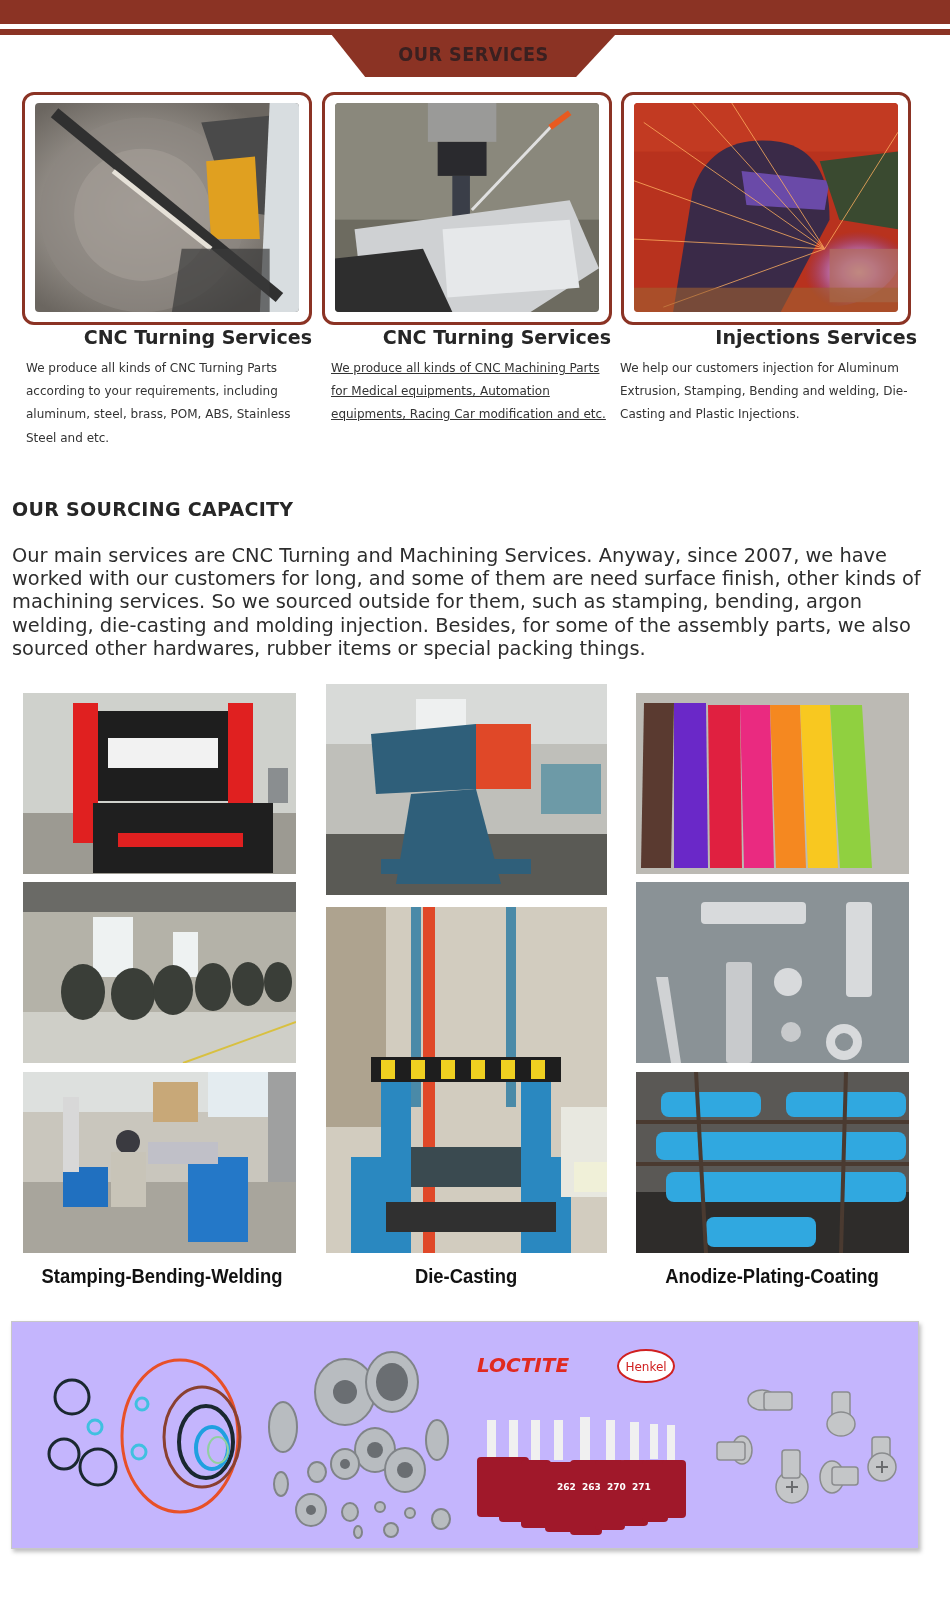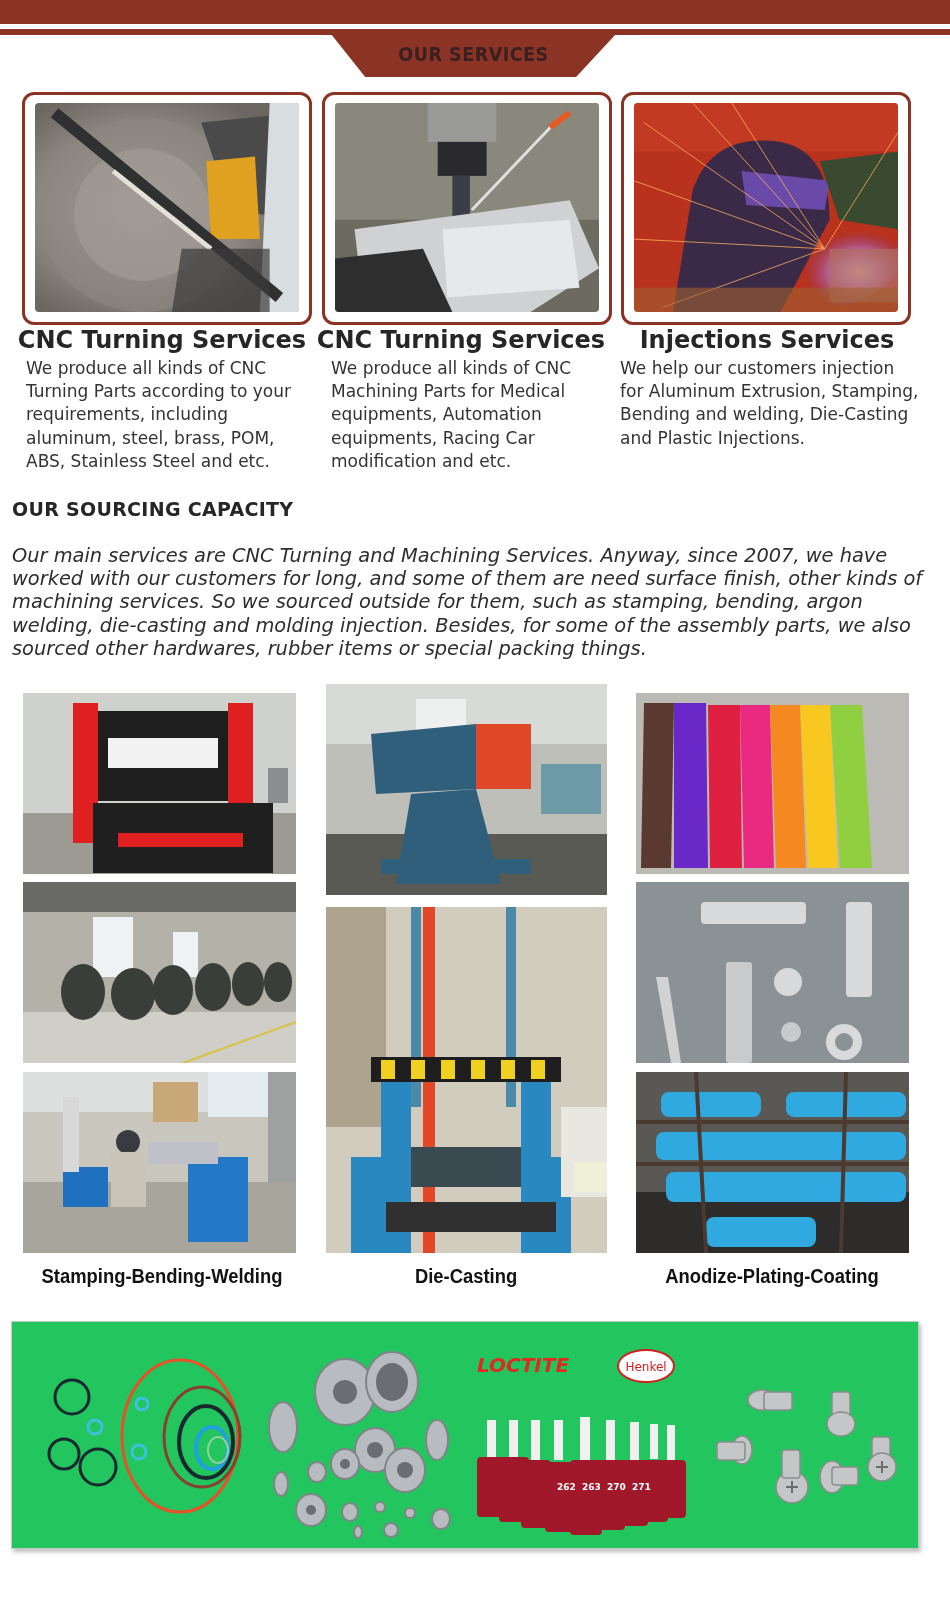--- a/index.html
+++ b/index.html
@@ -21,36 +21,36 @@
   }
 
   
   .card-frame {
     position: absolute; top: 92px; width: 290px; height: 233px;
     border: 3px solid #8b3324; border-radius: 12px; background: #fff; overflow: hidden;
   }
   .card-photo { position: absolute; left: 10px; top: 8px; right: 10px; bottom: 10px; border-radius: 4px; overflow: hidden;
     box-shadow: inset 0 0 10px 6px rgba(255,255,255,0.9); }
   .card-photo svg { width: 100%; height: 100%; display: block; }
-  .card-title { position: absolute; top: 326px; font-weight: bold; font-size: 24px; color: #262626; text-align: center; width: 300px; }
-  .card-text { position: absolute; top: 357px; font-size: 17px; line-height: 23.2px; color: #333; width: 290px; }
+  .card-title { position: absolute; top: 326px; font-weight: bold; font-size: 19px; color: #262626; text-align: right; width: 300px; }
+  .card-text { position: absolute; top: 357px; font-size: 12px; line-height: 23.2px; color: #333; width: 290px; }
 
   
   .sourcing-title { position: absolute; left: 12px; top: 498px; font-weight: bold; font-size: 19px; color: #262626; letter-spacing: 0.3px; }
-  .sourcing-body { position: absolute; left: 12px; top: 544px; width: 930px; font-size: 19.4px; line-height: 23.2px; color: #2d2d2d; font-style: italic; }
+  .sourcing-body { position: absolute; left: 12px; top: 544px; width: 930px; font-size: 19.4px; line-height: 23.2px; color: #2d2d2d; }
 
   
   .photo { position: absolute; overflow: hidden; background: #999; }
   .photo svg { width: 100%; height: 100%; display: block; }
   .grid-label { position: absolute; top: 1265px; font-family: "Liberation Sans", sans-serif; font-weight: bold; font-size: 20px; color: #111; text-align: center; transform: scaleX(0.92); }
 
   
   .products-panel {
     position: absolute; left: 11px; top: 1321px; width: 908px; height: 228px;
-    border: 1px solid #c8c8c8; background: #22c55e;
+    border: 1px solid #c8c8c8; background: #c4b5fd;
     box-shadow: 2px 3px 4px rgba(0,0,0,0.25);
   }
   .product { position: absolute; top: 10px; height: 210px; }
   .product svg { width: 100%; height: 100%; display: block; }
 </style>
 </head>
 <body>
 
 <div class="band-top"></div>
 <div class="band-thin"></div>
@@ -91,21 +91,21 @@
       <rect x="120" y="75" width="18" height="60" fill="#3a3e48"></rect>
       <polygon points="20,130 240,100 270,170 200,215 30,215" fill="#cfd1d3"></polygon>
       <polygon points="110,130 240,120 250,190 115,200" fill="#e6e8ea"></polygon>
       <line x1="140" y1="110" x2="225" y2="20" stroke="#e0e0e0" stroke-width="3"></line>
       <line x1="220" y1="25" x2="240" y2="10" stroke="#e85a20" stroke-width="6"></line>
       <polygon points="0,160 90,150 120,215 0,215" fill="#2e2e2e"></polygon>
     </svg>
   </div>
 </div>
 <div class="card-title" style="left:311px;">CNC Turning Services</div>
-<div class="card-text" style="left:331px; width:275px;">We produce all kinds of CNC Machining Parts for Medical equipments, Automation equipments, Racing Car modification and etc.</div>
+<div class="card-text" style="left:331px; width:275px;text-decoration:underline;">We produce all kinds of CNC Machining Parts for Medical equipments, Automation equipments, Racing Car modification and etc.</div>
 
 <div class="card-frame" style="left:621px;">
   <div class="card-photo">
     <svg viewBox="0 0 270 215" preserveAspectRatio="none">
       <defs>
         <radialGradient id="gw" cx="0.72" cy="0.7" r="0.35">
             <stop offset="0" stop-color="#ffffff"></stop>
             <stop offset="0.3" stop-color="#d8a8ff"></stop>
             <stop offset="1" stop-color="#7a3aa0" stop-opacity="0"></stop>
           </radialGradient>

